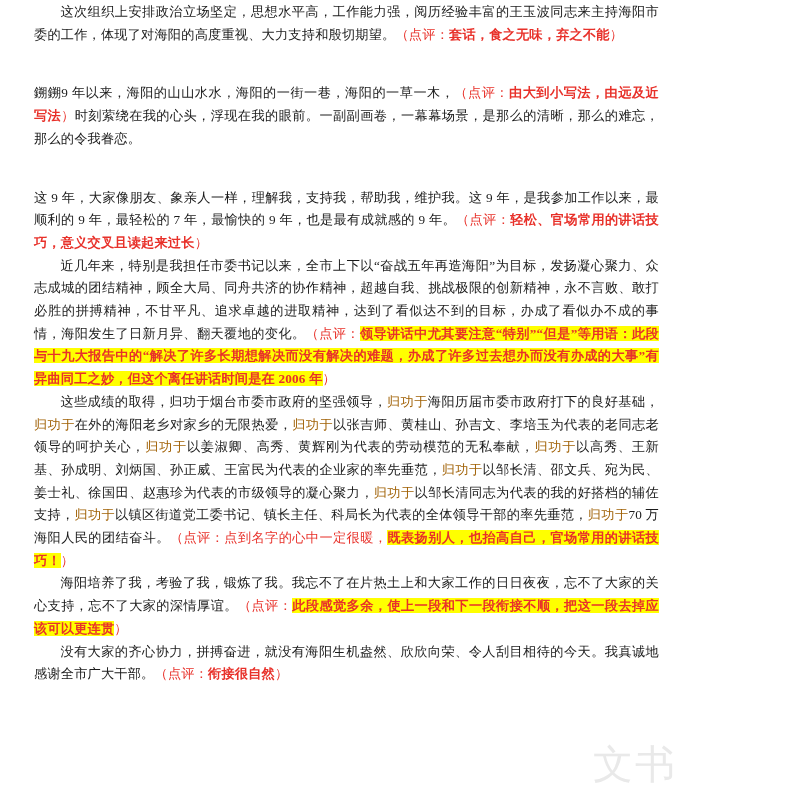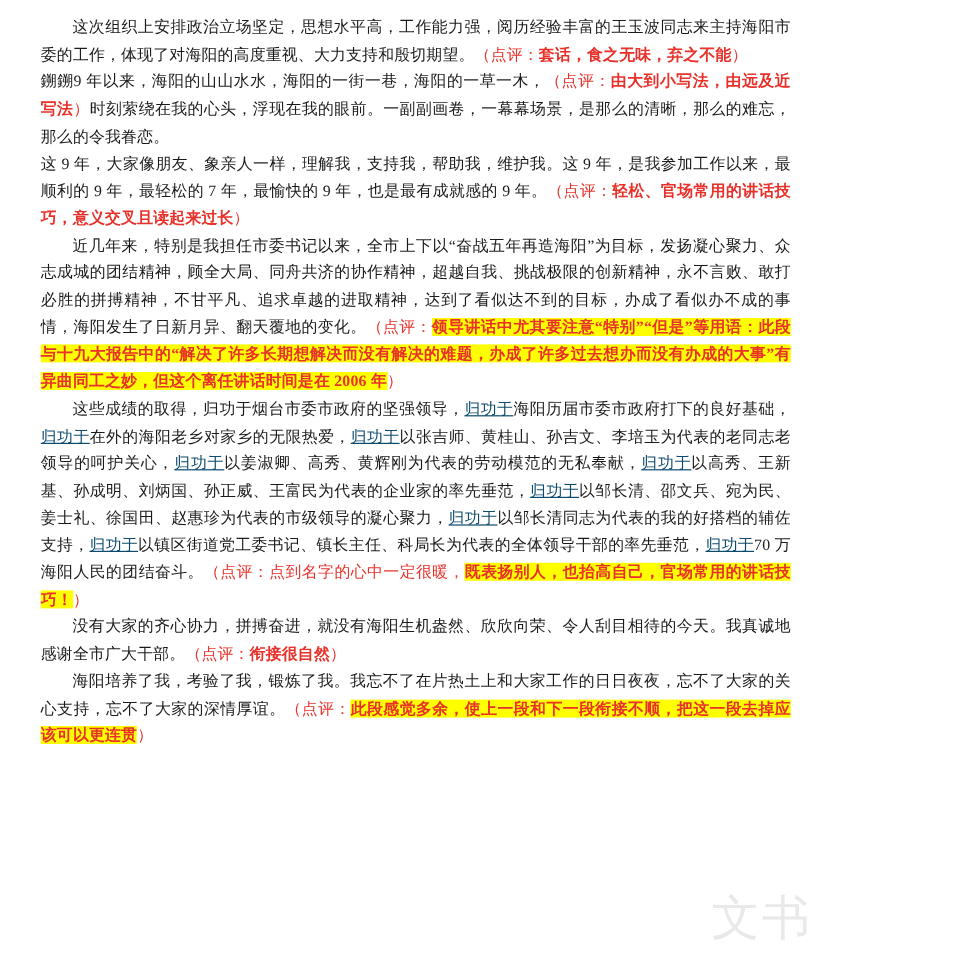--- a/index.html
+++ b/index.html
@@ -12,52 +12,52 @@
     height: 800px;
     font-family: "Liberation Serif", "DejaVu Serif", serif;
     color: #1a1a1a;
     overflow: hidden;
     position: relative;
   }
   #page {
     box-sizing: border-box;
     width: 693px;
     height: 800px;
-    padding: 12px 34px 0 34px;
+    padding: 1px 34px 0 34px;
     position: relative;
   }
   .para {
     font-size: 13.2px;
     line-height: 1.72;
     text-align: justify;
     text-justify: inter-ideograph;
     margin: 0 0 0 0;
     letter-spacing: 0.2px;
   }
   .indent {
     text-indent: 2em;
   }
   .noindent {
     text-indent: 0;
+    margin-top: 36px;
   }
   .cmt {
     color: #e8312a;
   }
   .cmt-b {
     color: #e8312a;
     font-weight: bold;
   }
   .hl {
     background: #ffff00;
     color: #e8312a;
     font-weight: bold;
   }
   .red {
-    color: #0c4a6e;
-    text-decoration: underline;
+    color: #a16207;
   }
   .watermark {
     position: absolute;
     right: 16px;
     bottom: 8px;
     font-size: 40px;
     color: #e9e9e9;
     font-family: "Liberation Serif", serif;
     letter-spacing: 2px;
     user-select: none;
@@ -71,17 +71,17 @@
 </head>
 <body>
 
 <div id="page">
   <div class="content" id="content">
       <div class="para indent"><span>这次组织上安排政治立场坚定，思想水平高，工作能力强，阅历经验丰富的王玉波同志来主持海阳市委的工作，体现了对海阳的高度重视、大力支持和殷切期望。</span><span class="cmt">（点评：</span><span class="cmt-b">套话，食之无味，弃之不能</span><span class="cmt">）</span></div>
       <div class="para noindent"><span>鎙鎙9 年以来，海阳的山山水水，海阳的一街一巷，海阳的一草一木，</span><span class="cmt">（点评：</span><span class="cmt-b">由大到小写法，由远及近写法</span><span class="cmt">）</span><span>时刻萦绕在我的心头，浮现在我的眼前。一副副画卷，一幕幕场景，是那么的清晰，那么的难忘，那么的令我眷恋。</span></div>
       <div class="para noindent"><span>这 9 年，大家像朋友、象亲人一样，理解我，支持我，帮助我，维护我。这 9 年，是我参加工作以来，最顺利的 9 年，最轻松的 7 年，最愉快的 9 年，也是最有成就感的 9 年。</span><span class="cmt">（点评：</span><span class="cmt-b">轻松、官场常用的讲话技巧，意义交叉且读起来过长</span><span class="cmt">）</span></div>
       <div class="para indent"><span>近几年来，特别是我担任市委书记以来，全市上下以“奋战五年再造海阳”为目标，发扬凝心聚力、众志成城的团结精神，顾全大局、同舟共济的协作精神，超越自我、挑战极限的创新精神，永不言败、敢打必胜的拼搏精神，不甘平凡、追求卓越的进取精神，达到了看似达不到的目标，办成了看似办不成的事情，海阳发生了日新月异、翻天覆地的变化。</span><span class="cmt">（点评：</span><span class="hl">领导讲话中尤其要注意“特别”“但是”等用语：此段与十九大报告中的“解决了许多长期想解决而没有解决的难题，办成了许多过去想办而没有办成的大事”有异曲同工之妙，但这个离任讲话时间是在 2006 年</span><span class="cmt">）</span></div>
       <div class="para indent"><span>这些成绩的取得，归功于烟台市委市政府的坚强领导，</span><span class="red">归功于</span><span>海阳历届市委市政府打下的良好基础，</span><span class="red">归功于</span><span>在外的海阳老乡对家乡的无限热爱，</span><span class="red">归功于</span><span>以张吉师、黄桂山、孙吉文、李培玉为代表的老同志老领导的呵护关心，</span><span class="red">归功于</span><span>以姜淑卿、高秀、黄辉刚为代表的劳动模范的无私奉献，</span><span class="red">归功于</span><span>以高秀、王新基、孙成明、刘炳国、孙正威、王富民为代表的企业家的率先垂范，</span><span class="red">归功于</span><span>以邹长清、邵文兵、宛为民、姜士礼、徐国田、赵惠珍为代表的市级领导的凝心聚力，</span><span class="red">归功于</span><span>以邹长清同志为代表的我的好搭档的辅佐支持，</span><span class="red">归功于</span><span>以镇区街道党工委书记、镇长主任、科局长为代表的全体领导干部的率先垂范，</span><span class="red">归功于</span><span>70 万海阳人民的团结奋斗。</span><span class="cmt">（点评：</span><span class="cmt">点到名字的心中一定很暖，</span><span class="hl">既表扬别人，也抬高自己，官场常用的讲话技巧！</span><span class="cmt">）</span></div>
+      <div class="para indent"><span>海阳培养了我，考验了我，锻炼了我。我忘不了在片热土上和大家工作的日日夜夜，忘不了大家的关心支持，忘不了大家的深情厚谊。</span><span class="cmt">（点评：</span><span class="hl">此段感觉多余，使上一段和下一段衔接不顺，把这一段去掉应该可以更连贯</span><span class="cmt">）</span></div>
       <div class="para indent"><span>没有大家的齐心协力，拼搏奋进，就没有海阳生机盎然、欣欣向荣、令人刮目相待的今天。我真诚地感谢全市广大干部。</span><span class="cmt">（点评：</span><span class="cmt-b">衔接很自然</span><span class="cmt">）</span></div>
-      <div class="para indent"><span>海阳培养了我，考验了我，锻炼了我。我忘不了在片热土上和大家工作的日日夜夜，忘不了大家的关心支持，忘不了大家的深情厚谊。</span><span class="cmt">（点评：</span><span class="hl">此段感觉多余，使上一段和下一段衔接不顺，把这一段去掉应该可以更连贯</span><span class="cmt">）</span></div>
     </div>
   <div class="watermark">文书</div>
 </div>
 
 </body></html>

